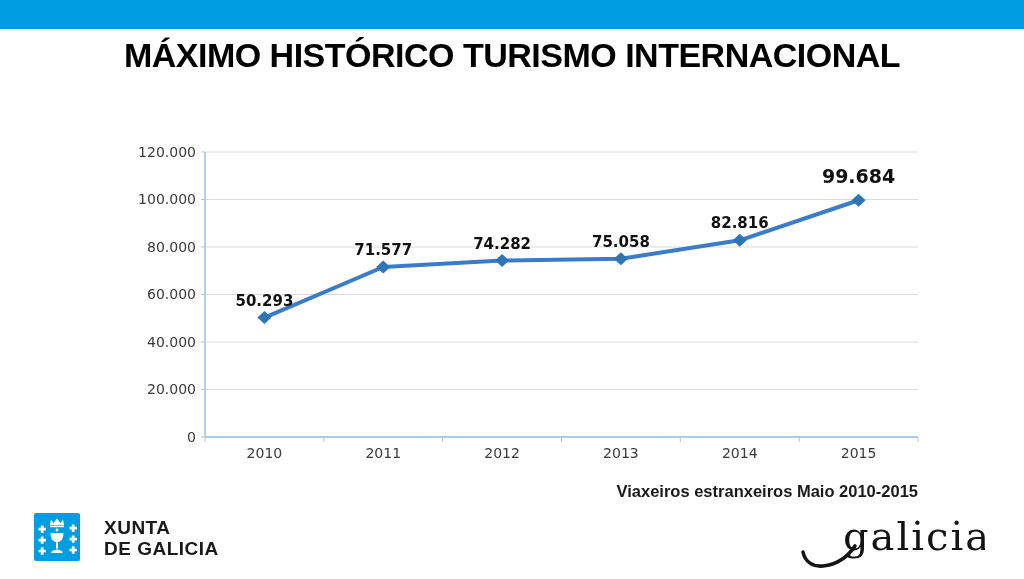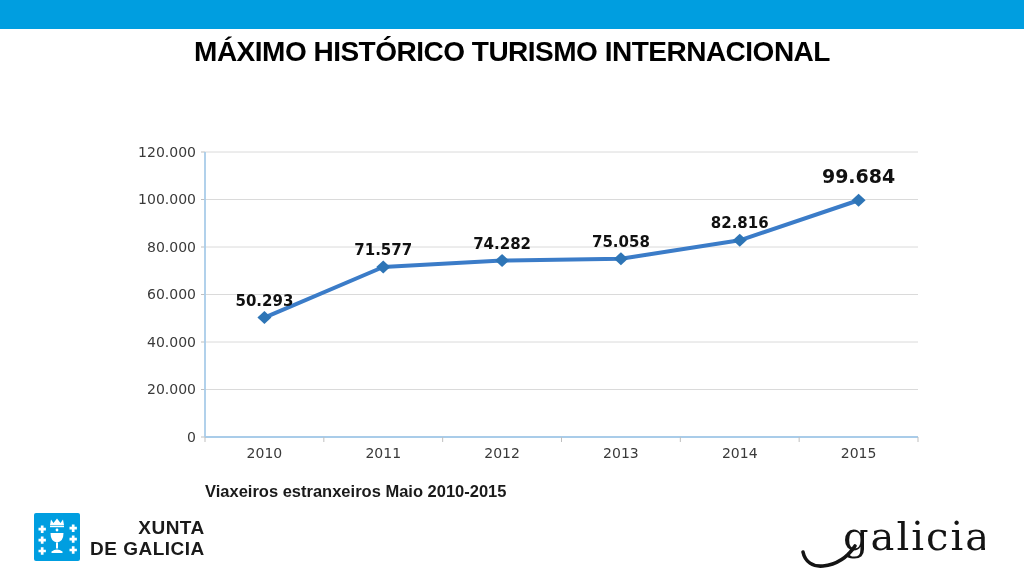--- a/index.html
+++ b/index.html
@@ -9,38 +9,38 @@
     position:relative; width:1024px; height:579px; background:#ffffff;
     overflow:hidden; font-family:"Liberation Sans", sans-serif;
   }
   .top-bar{
     position:absolute; left:0; top:0; width:1024px; height:29px;
     background:var(--brand-blue);
   }
   .title-block{
     position:absolute; left:0; top:36px; width:1024px;
     text-align:center; color:#000; font-weight:bold;
-    font-size:28px; letter-spacing:-0.5px; line-height:1.16;
+    font-size:34px; letter-spacing:-0.5px; line-height:1.16;
   }
   .title-block span{ display:block; }
   .chart-wrap{
     position:absolute; left:110px; top:136px; width:824px; height:336px;
   }
   .tick-label{ font:14px "DejaVu Sans", sans-serif; fill:#3A3A3A; }
   .data-label{ font:bold 15px "DejaVu Sans", sans-serif; fill:#111; }
   .data-label-big{ font:bold 19px "DejaVu Sans", sans-serif; fill:#111; }
   .chart-caption{
     position:absolute; left:205px; top:482px; width:713px;
-    text-align:left; font-size:16.5px; font-weight:bold; color:#1a1a1a;
+    text-align:right; font-size:16.5px; font-weight:bold; color:#1a1a1a;
   }
   .xunta-logo-box{ position:absolute; left:34px; top:513px; width:46px; height:48px; }
   .xunta-emblem-rect{ fill:var(--brand-blue); }
   .xunta-text{
-    position:absolute; left:90px; top:517px; color:#1a1a1a;
-    font-size:19px; font-weight:600; letter-spacing:0.5px; line-height:1.12;text-align:right;
+    position:absolute; left:104px; top:517px; color:#1a1a1a;
+    font-size:19px; font-weight:600; letter-spacing:0.5px; line-height:1.12;
   }
   .xunta-text span{ display:block; }
   .fonte-note{
     position:absolute; left:252px; top:538px; font-size:17px; color:#111;
   }
   .galicia-logo{ position:absolute; left:795px; top:500px; width:190px; height:74px; }
   .galicia-word{
     font:40px "DejaVu Serif", serif; fill:#141414; letter-spacing:2px;
   }
 </style>

